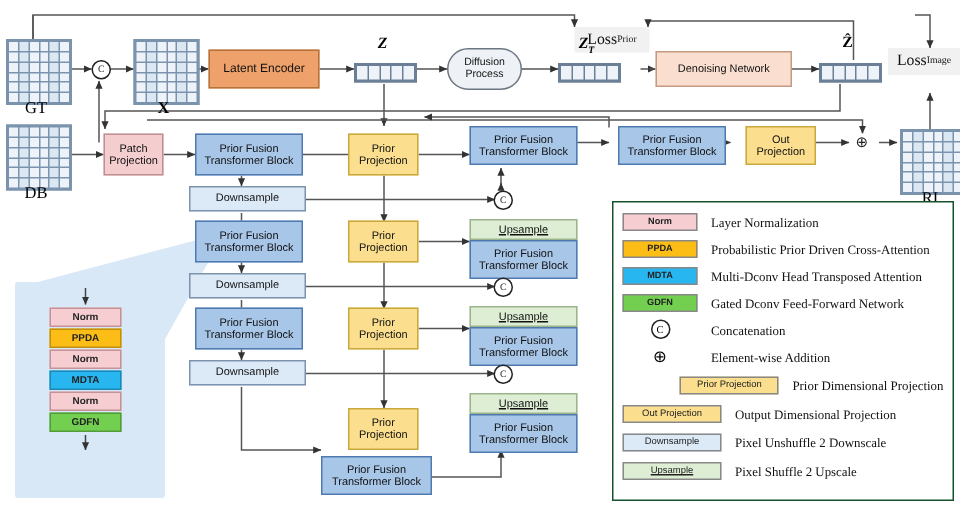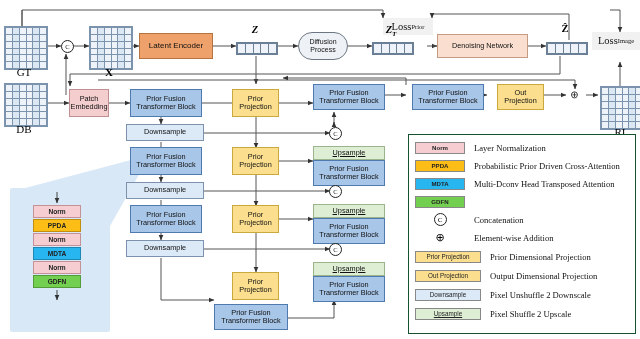--- a/index.html
+++ b/index.html
@@ -347,21 +347,21 @@
       <i></i>
       <i></i>
       <i></i>
   </div>
   <div class="vlbl" style="left:546px;top:23px;width:38px;">Ẑ</div>
 
   <div class="node loss" style="left:383px;top:18px;width:50px;height:17px;">Loss<sub>Prior</sub></div>
   <div class="node loss" style="left:592px;top:32px;width:48px;height:18px;">Loss<sub>Image</sub></div>
 
   <div class="node patch" style="left:69px;top:89px;width:40px;height:28px;white-space:pre-line;">Patch
-Embedding</div>
+Projection</div>
 
   <div class="node pf" style="left:130px;top:89px;width:72px;height:28px;white-space:pre-line;">Prior Fusion
 Transformer Block</div>
   <div class="node down" style="left:126px;top:124px;width:78px;height:17px;">Downsample</div>
 
   <div class="node pf" style="left:130px;top:147px;width:72px;height:28px;white-space:pre-line;">Prior Fusion
 Transformer Block</div>
   <div class="node down" style="left:126px;top:182px;width:78px;height:17px;">Downsample</div>
 
   <div class="node pf" style="left:130px;top:205px;width:72px;height:28px;white-space:pre-line;">Prior Fusion
@@ -420,34 +420,35 @@
     <div class="lrow" style="top:40px;">
       <div class="lchip mdta">MDTA</div>
       <div class="ltxt">Multi-Dconv Head Transposed Attention</div>
     </div>
     <div class="lrow" style="top:22px;">
       <div class="lchip ppda">PPDA</div>
       <div class="ltxt">Probabilistic Prior Driven Cross-Attention</div>
     </div>
     <div class="lrow" style="top:58px;">
       <div class="lchip gdfn">GDFN</div>
+      <div class="ltxt">Gated Dconv Feed-Forward Network</div>
     </div>
     <div class="lrow" style="top:76px;">
       <div class="lsym">
         <span>C</span>
       </div>
       <div class="ltxt">Concatenation</div>
     </div>
     <div class="lrow" style="top:94px;">
       <div class="lsym">
         <span style="border:none;font-size:11px;">⊕</span>
       </div>
       <div class="ltxt">Element-wise Addition</div>
     </div>
-    <div class="lrow" style="top:113px;">
+    <div class="lrow" style="top:113px;justify-content:flex-end;">
       <div class="lchip wide proj">Prior Projection</div>
       <div class="ltxt">Prior Dimensional Projection</div>
     </div>
     <div class="lrow" style="top:132px;">
       <div class="lchip wide proj">Out Projection</div>
       <div class="ltxt">Output Dimensional Projection</div>
     </div>
     <div class="lrow" style="top:151px;">
       <div class="lchip wide down">Downsample</div>
       <div class="ltxt">Pixel Unshuffle 2 Downscale</div>

